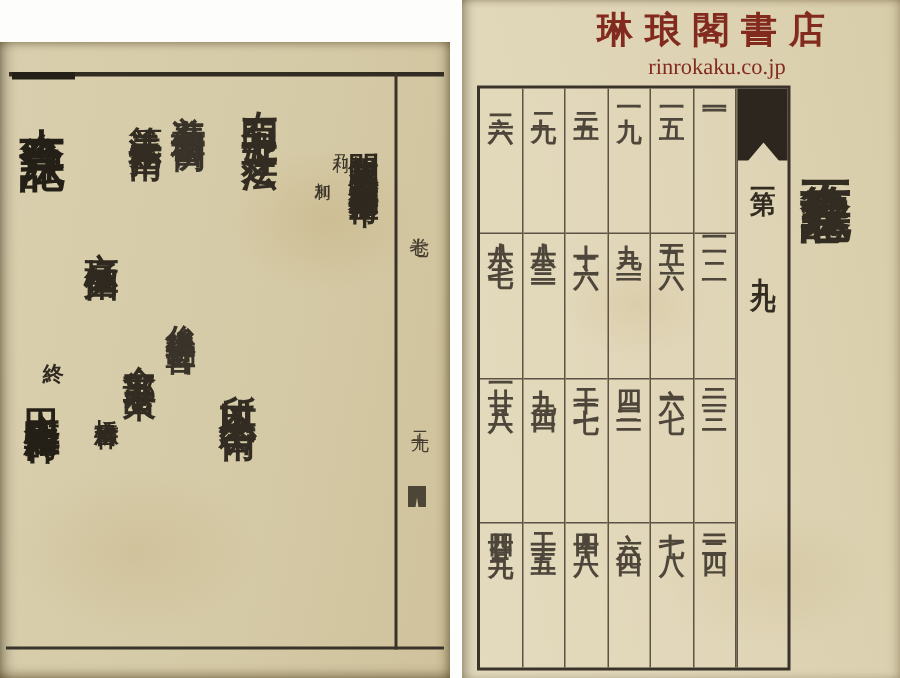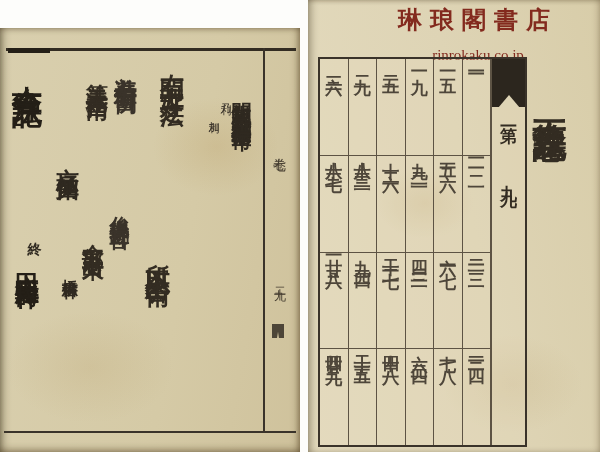--- a/index.html
+++ b/index.html
@@ -45,21 +45,21 @@
   .colE2{left:62px;top:238px;font-size:16px;letter-spacing:2px;font-weight:bold;color:#2f2920;}
   .slip{position:absolute;left:8px;top:20px;width:42px;height:402px;border-top:5px solid #241f17;}
   .slip-title{left:4px;top:8px;font-size:30px;letter-spacing:3px;font-weight:bold;color:#241f17;}
   .slip-end{left:19px;top:178px;font-size:14px;color:#2f2920;font-weight:bold;}
   .slip-pub{left:7px;top:200px;font-size:24px;letter-spacing:2px;font-weight:bold;color:#241f17;}
   .margin-vol{left:273px;top:120px;font-size:13px;color:#453d30;}
   .margin-page{left:274px;top:250px;font-size:12px;letter-spacing:1px;color:#453d30;}
   
   .stamp{position:absolute;left:70px;top:4px;width:200px;text-align:center;}
   .stamp-name{font-size:24px;letter-spacing:8px;font-weight:bold;white-space:nowrap;}
-  .stamp-url{font-size:15px;margin-top:11px;}
+  .stamp-url{font-size:15px;margin-top:1px;}
   
   .grid{position:absolute;left:10px;top:57px;width:205px;height:386px;
         border:2px solid #3a332a;display:flex;flex-direction:row-reverse;background:rgba(230,220,190,.25);}
   .grid-col{flex:1 1 0;display:flex;flex-direction:column;border-right:1px solid #5d5344;}
   .grid-col:first-child{border-right:none;}
   .grid-col.header{flex:0 0 33px;position:relative;border-right:none;border-left:1px solid #5d5344;}
   .grid-cell{flex:1 1 0;display:flex;flex-direction:column;justify-content:space-between;
              align-items:center;border-bottom:1px solid #5d5344;padding:3px 0 5px 0;}
   .grid-col .grid-cell:last-child{border-bottom:none;}
   .factors{position:static;writing-mode:vertical-rl;text-orientation:upright;

